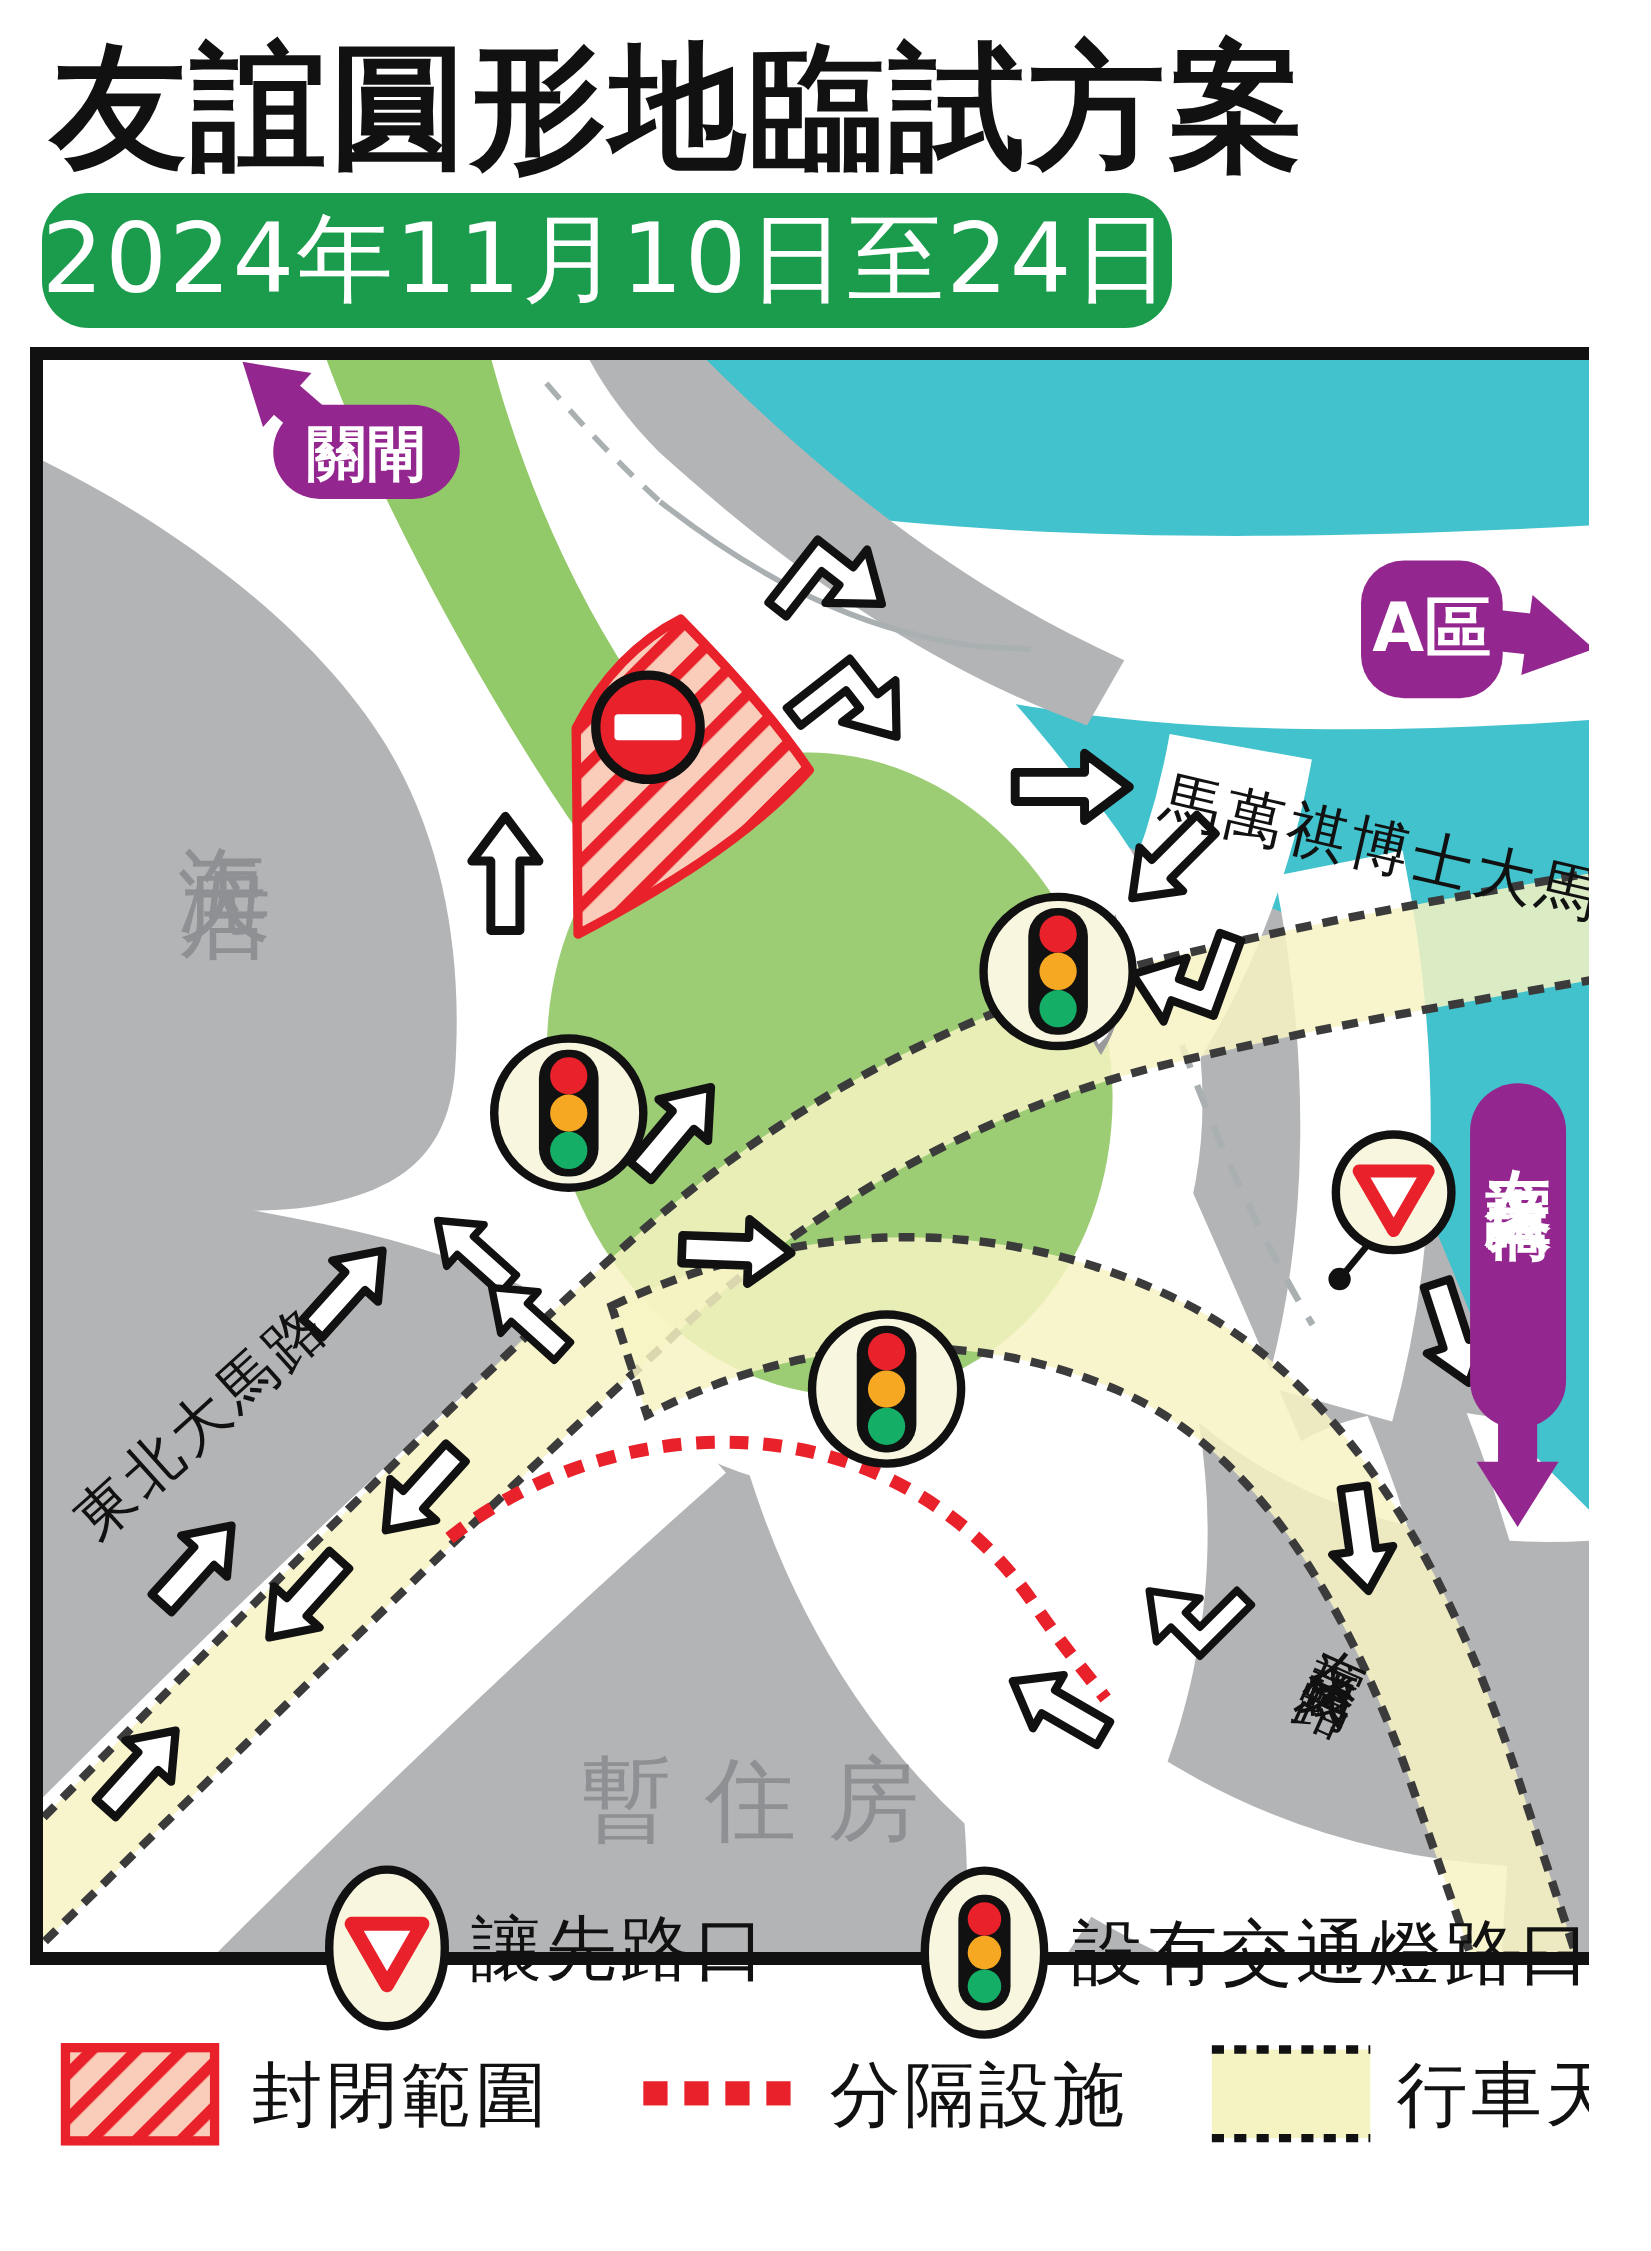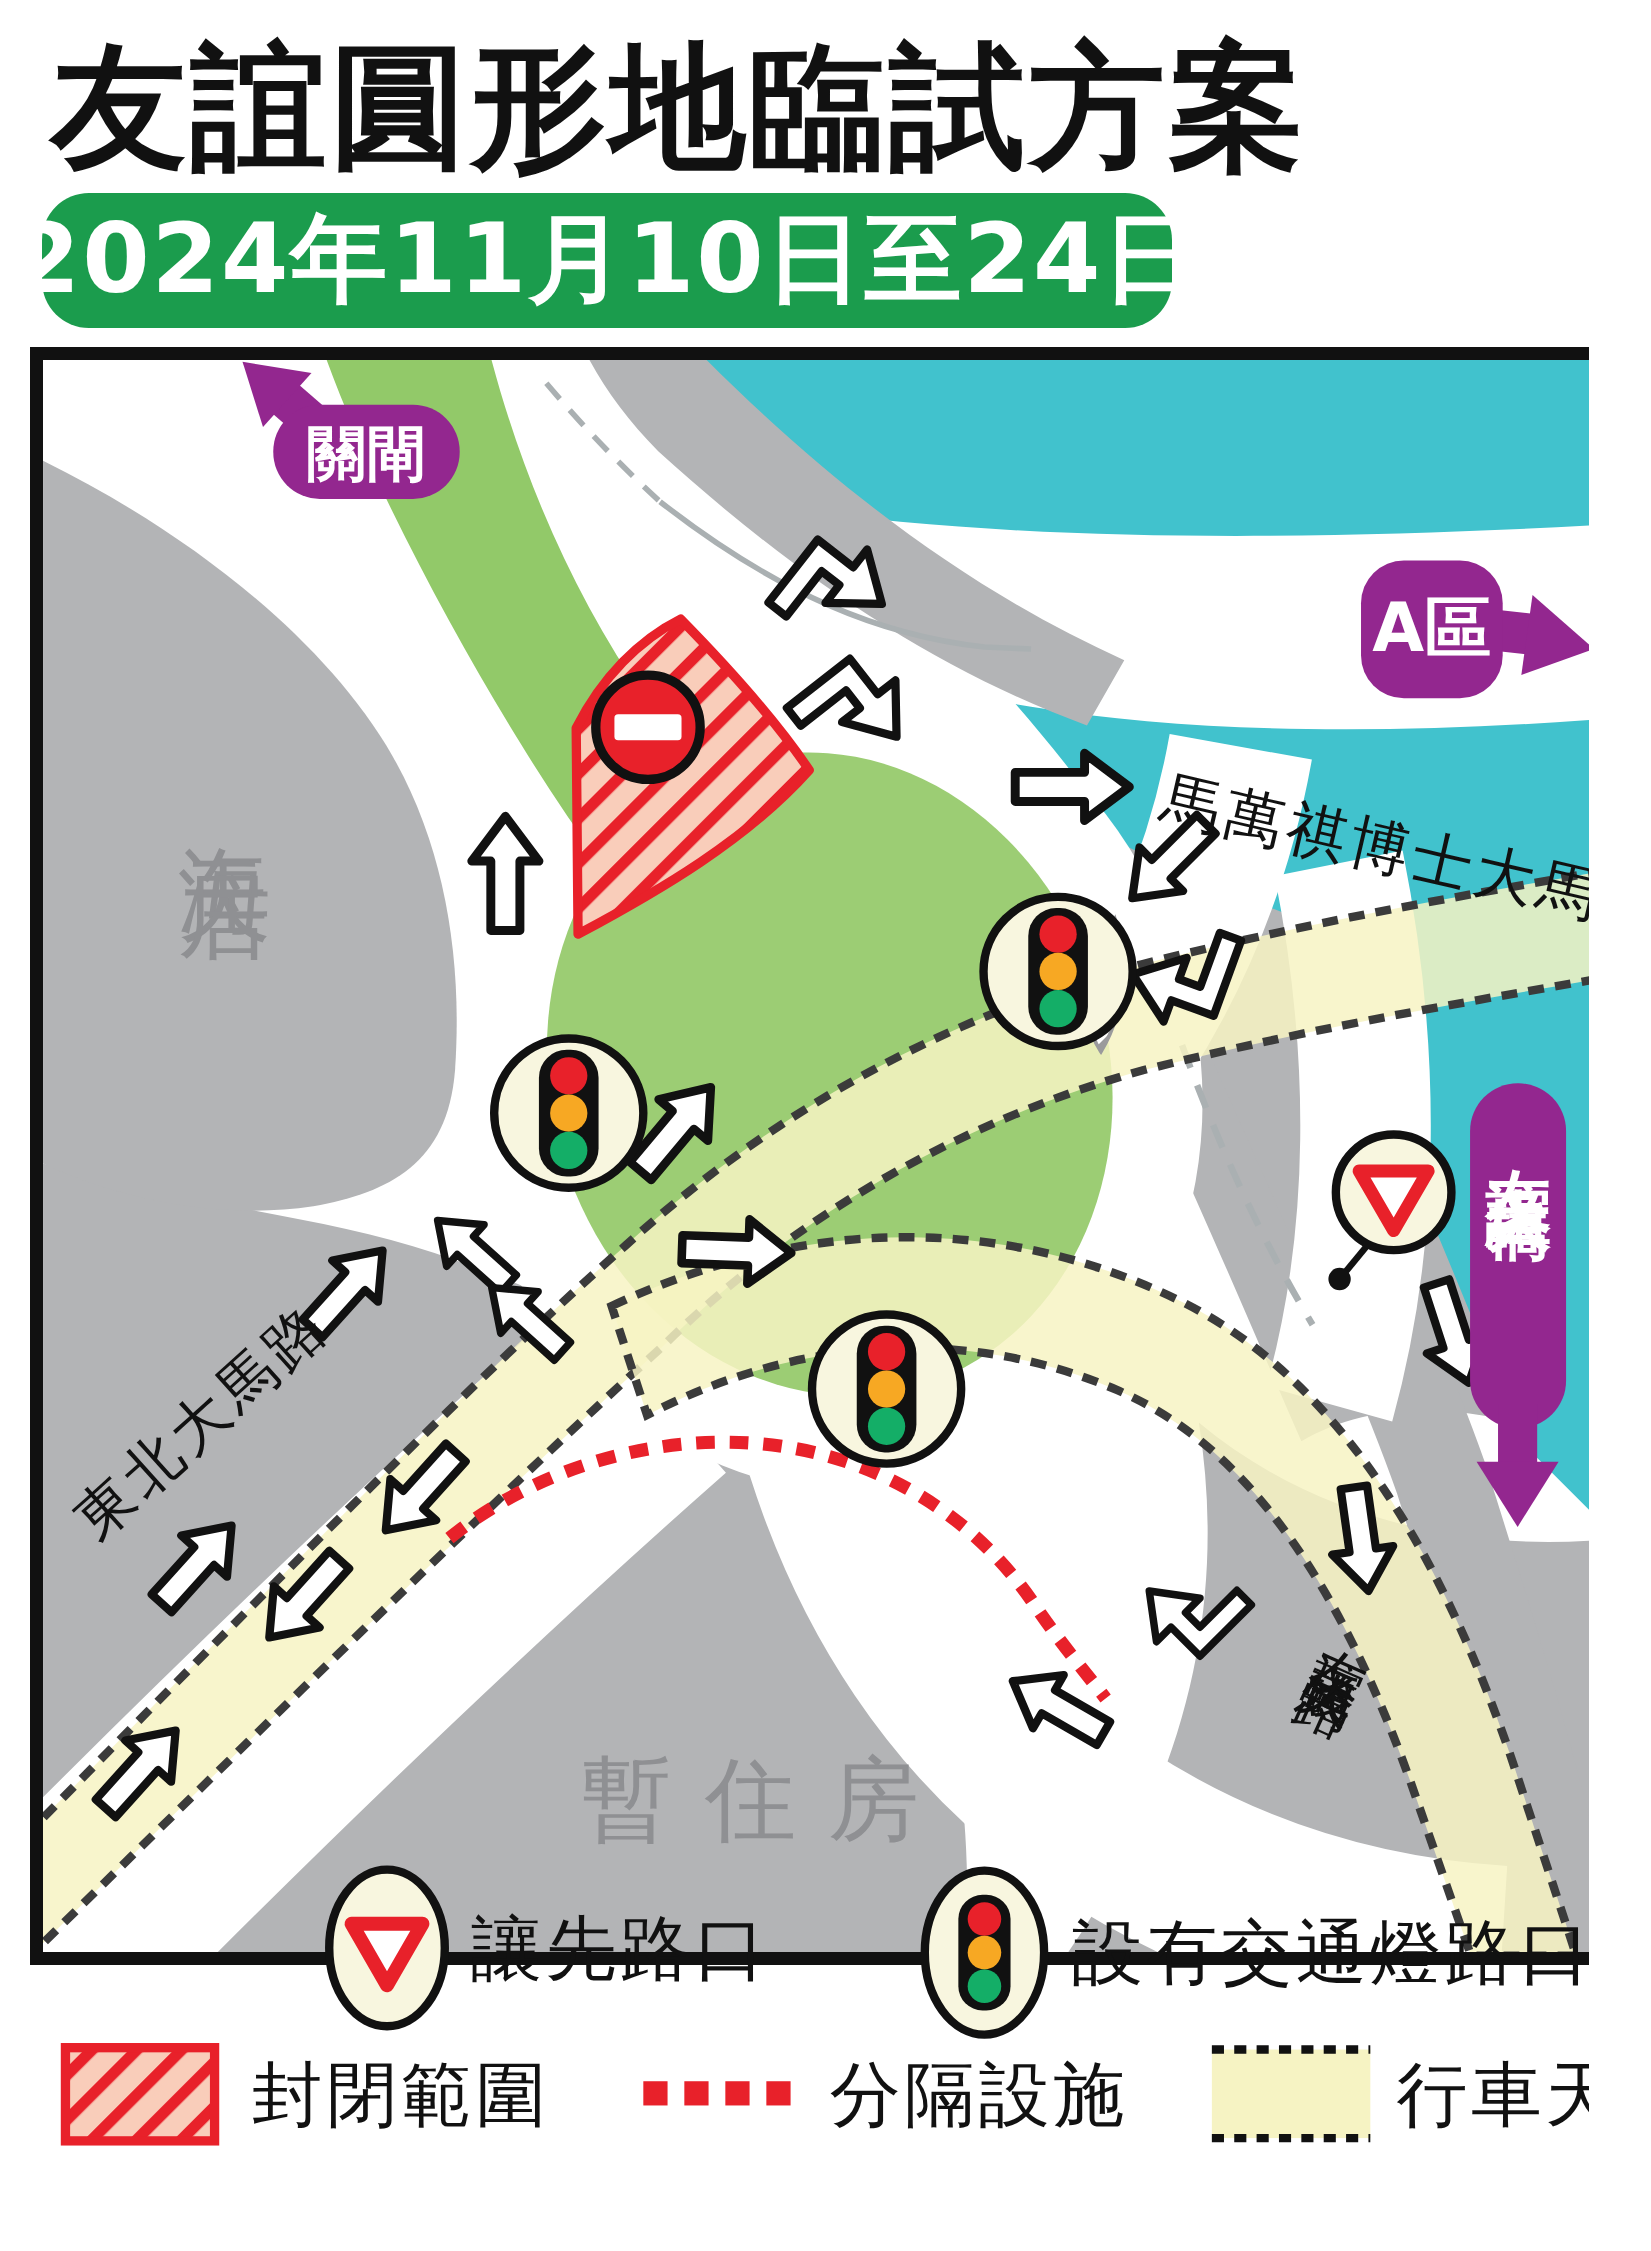--- a/index.html
+++ b/index.html
@@ -2,21 +2,21 @@
 <html style="font-size:15px"><head>
 <meta charset="utf-8">
 <style>
   html,body{margin:0;padding:0;background:#fff;}
   .page{position:relative;width:1589px;height:2251px;background:#fff;overflow:hidden;
         font-family:"DejaVu Sans",sans-serif;}
   .title{position:absolute;left:51px;top:17px;width:1305px;font-size:136px;font-weight:bold;
          color:#111;letter-spacing:3.7px;white-space:nowrap;}
   .banner{position:absolute;left:42px;top:193px;width:1130px;height:135px;background:#1B9C4D;
           border-radius:47px;display:flex;align-items:center;justify-content:center;}
-  .banner span{color:#fff;font-size:97px;font-weight:bold;letter-spacing:1.9px;white-space:nowrap;}
+  .banner span{color:#fff;font-size:97px;font-weight:normal;letter-spacing:1.9px;white-space:nowrap;}
   .logo{position:absolute;left:1396px;top:13px;width:233px;text-align:center;}
   .logo .cn{font-size:34px;color:#222;letter-spacing:6.5px;font-weight:bold;margin-top:1.9px;}
   .logo .pt{font-size:17.7px;color:#333;line-height:21.4px;}
   .mapframe{position:absolute;left:30px;top:347px;width:1592px;height:1618px;
             border:13px solid #111;box-sizing:border-box;background:#fff;}
   .legend{position:absolute;left:0;top:1865px;width:1652px;height:288px;}
   svg text{font-family:"DejaVu Sans",sans-serif;}
 </style>
 </head>
 <body>

